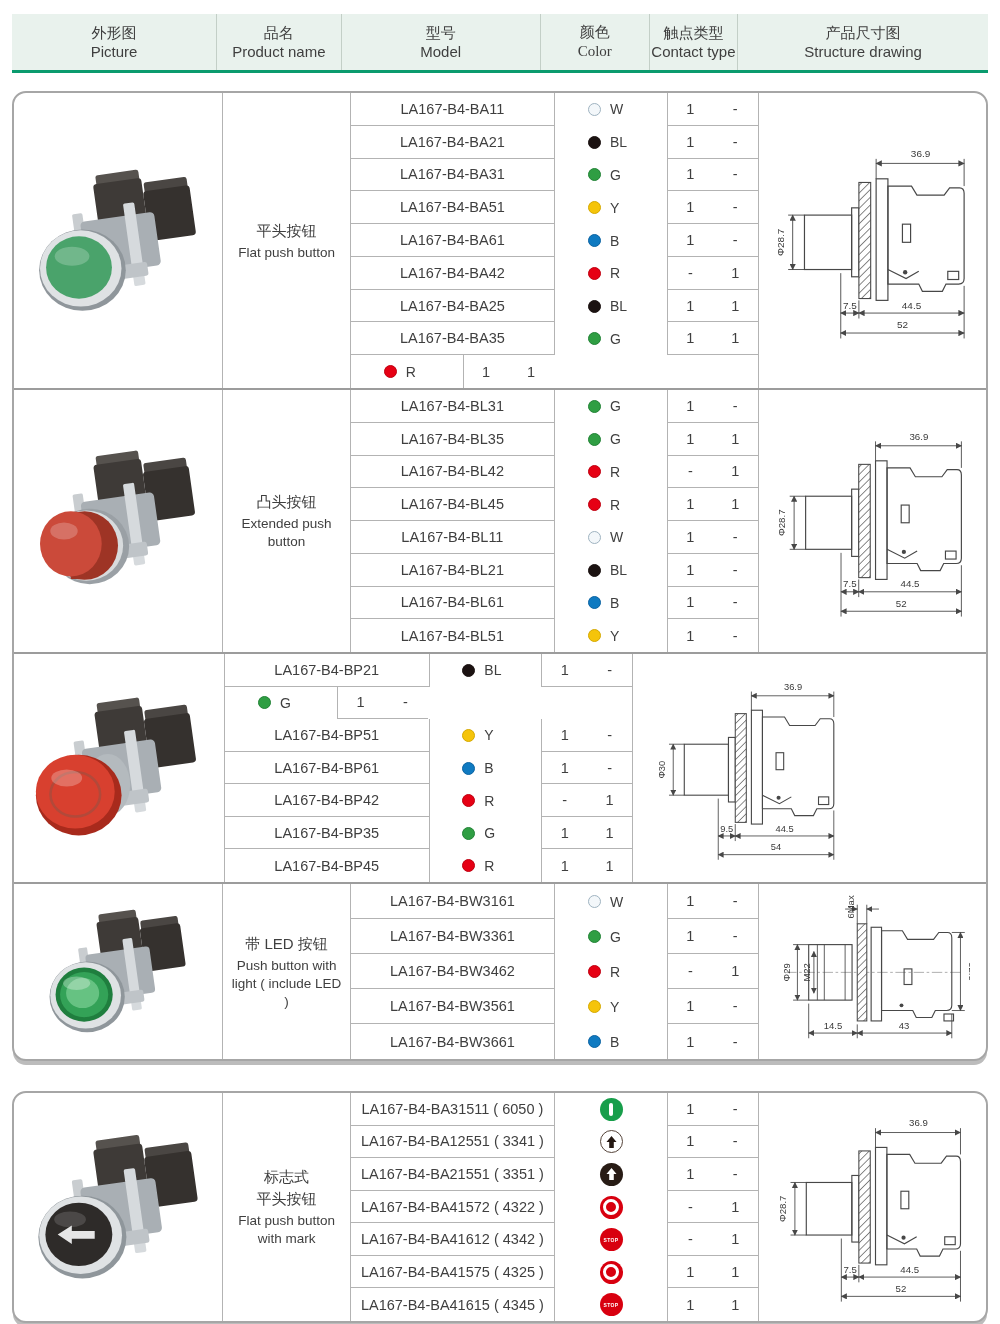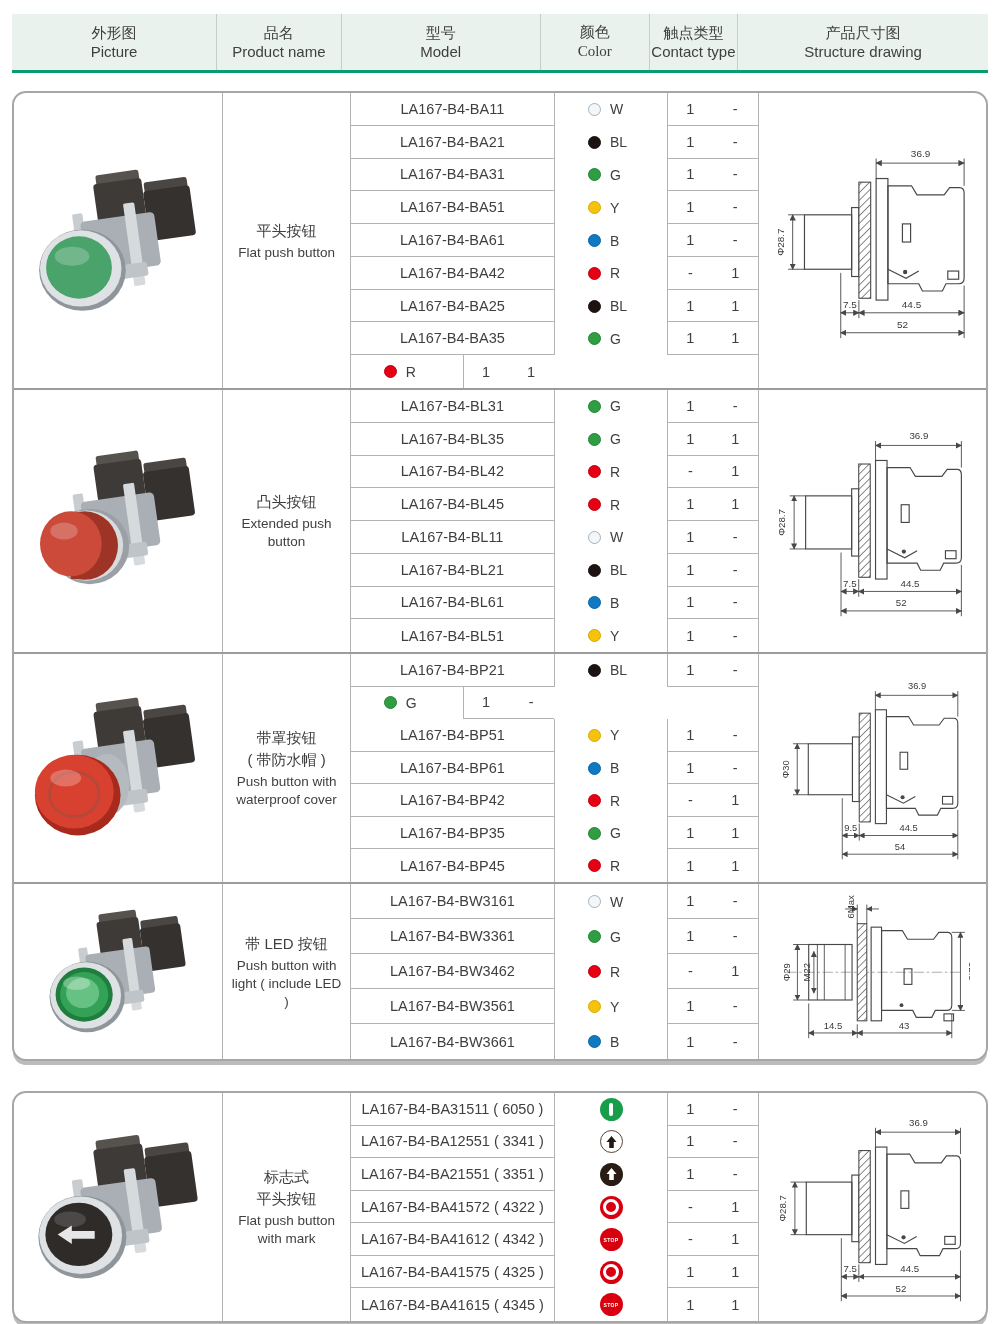--- a/index.html
+++ b/index.html
@@ -23,21 +23,21 @@
   .t1{margin-top:18px;}
   .t2{margin-top:30px;}
   .group{display:flex;}
   .group + .group{border-top:2px solid #9c9c9c;}
   .gpic{width:210px;display:flex;align-items:center;justify-content:center;box-sizing:border-box;}
   .gname{width:128px;border-left:1px solid #b3b3b3;display:flex;flex-direction:column;align-items:center;justify-content:center;text-align:center;box-sizing:border-box;padding:0 5px;}
   .nzh{font-size:15px;line-height:22px;}
   .nzh:empty{display:none;}
   .nen{font-size:13.5px;line-height:18px;margin-top:2px;}
   .grows{width:408px;border-left:1px solid #b3b3b3;display:flex;flex-direction:column;box-sizing:border-box;justify-content:space-between;}
-  .gdraw{width:230px;border-left:1px solid #b3b3b3;display:flex;align-items:center;justify-content:center;box-sizing:border-box;}
+  .gdraw{width:230px;border-left:1px solid #b3b3b3;display:flex;justify-content:center;box-sizing:border-box;}
   .row{flex:1;display:flex;align-items:stretch;}
   .cell{display:flex;align-items:center;box-sizing:border-box;}
   .c-model{width:205px;justify-content:center;font-size:14.5px;border-right:1px solid #b3b3b3;}
   .row:not(:last-child) .c-model,.row:not(:last-child) .c-contact{border-bottom:1px solid #b3b3b3;}
   .c-color{width:112px;justify-content:center;gap:9px;}
   .c-contact{width:91px;border-left:1px solid #b3b3b3;font-size:14.5px;}
   .c-contact span{flex:1;text-align:center;}
   .code{width:24px;text-align:left;font-size:14px;}
   
   .dot{width:13px;height:13px;border-radius:50%;box-sizing:border-box;flex:0 0 auto;}
@@ -442,25 +442,20 @@
             <rect x="118" y="58" width="13" height="96" rx="2" fill="#d6dadd"></rect>
             <rect x="66" y="128" width="70" height="16" rx="3" fill="#bfc4c8"></rect>
           </g>
           <ellipse cx="92" cy="120" rx="26" ry="36" fill="#b4babe"></ellipse>
           <ellipse cx="58" cy="132" rx="50" ry="47" fill="#a82a1c"></ellipse>
           <ellipse cx="54" cy="128" rx="46" ry="43" fill="#d8402f"></ellipse>
           <ellipse cx="54" cy="131" rx="29" ry="26" fill="none" stroke="#b2493a" stroke-width="3"></ellipse>
           <ellipse cx="44" cy="112" rx="18" ry="10" fill="#ffffff" opacity="0.25"></ellipse>
         </svg>
       </div>
-      <div class="gname">
-        <div class="nzh">带罩按钮</div>
-        <div class="nzh">( 带防水帽 )</div>
-        <div class="nen">Push button with waterproof cover</div>
-      </div>
       <div class="grows">
 
       <div class="row">
           <div class="cell c-model">LA167-B4-BP21</div>
           <div class="cell c-color">
             <span class="dot" data-color="BL"></span>
             <span class="code">BL</span>
           </div>
           <div class="cell c-contact">
             <span>1</span>

